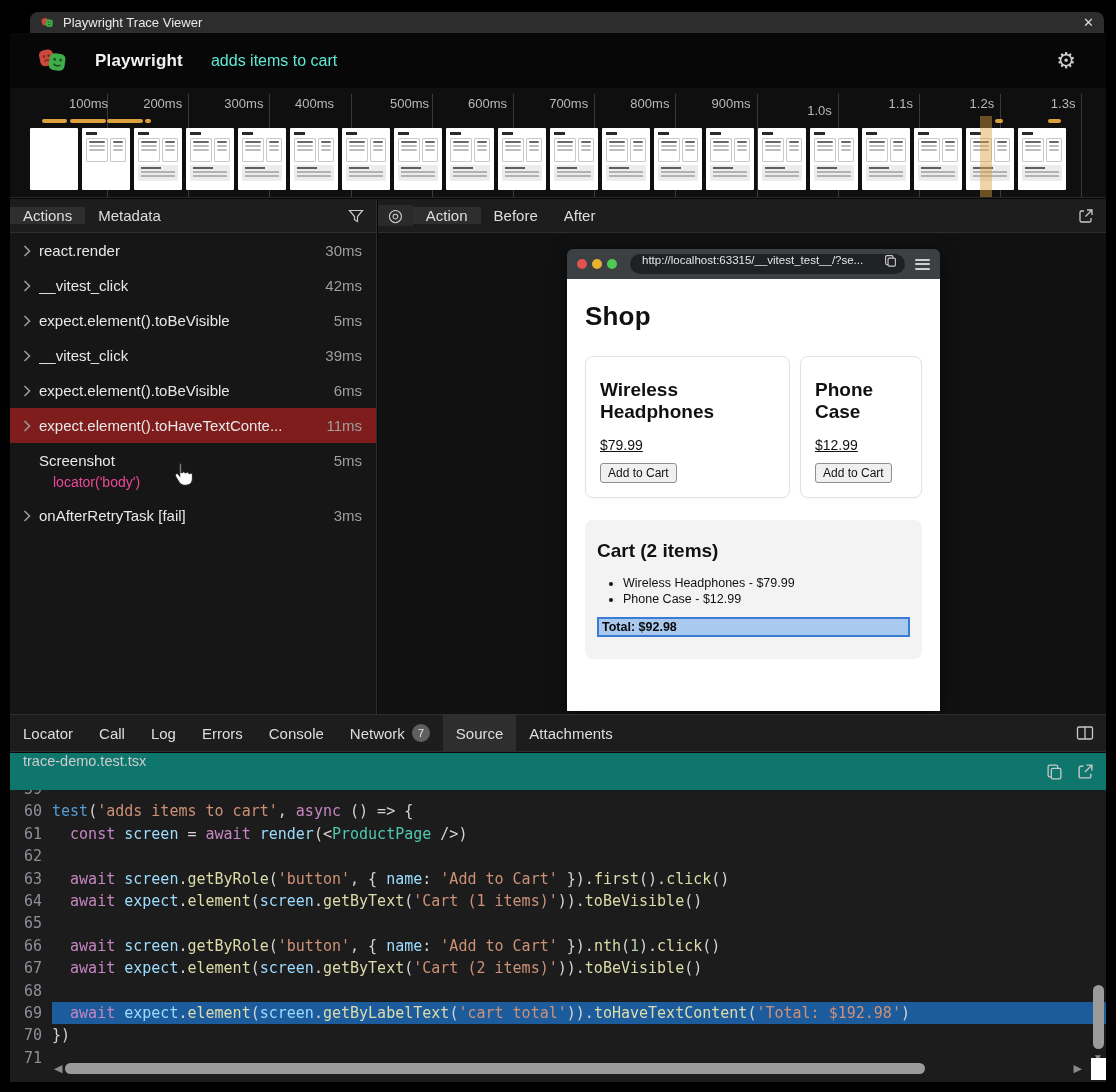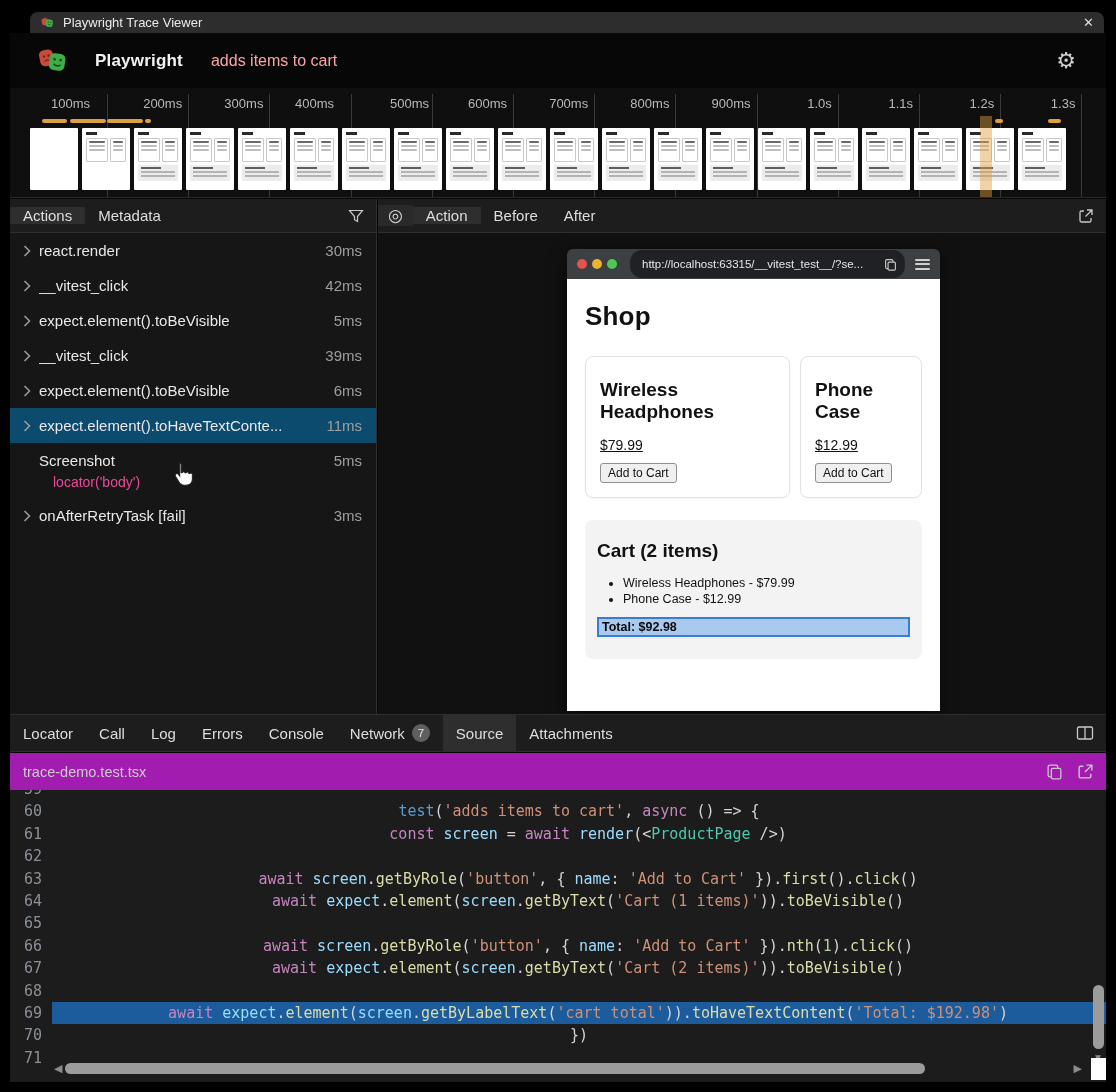--- a/index.html
+++ b/index.html
@@ -13,21 +13,21 @@
   .titlebar .tb-title{color:#e9e9e9;font-size:13px;margin-left:8px;}
   .tb-close{margin-left:auto;color:#dcdcdc;font-size:13px;line-height:13px;cursor:default;}
 
   
   .appbody{position:absolute;left:10px;top:33px;width:1096px;height:1049px;background:#070707;}
 
   
   .header{position:absolute;left:0;top:0;width:100%;height:55px;display:flex;align-items:center;}
   .logo{margin-left:26px;}
   .app-name{color:#f2f2f2;font-size:17px;font-weight:bold;margin-left:25px;letter-spacing:.2px;}
-  .test-title{color:#fca5a5;font-size:16px;margin-left:28px;}
+  .test-title{color:#5eead4;font-size:16px;margin-left:28px;}
   .gear{margin-left:auto;margin-right:30px;color:#cfcfcf;font-size:22px;line-height:22px;}
 
   
   .timeline{position:absolute;left:0;top:55px;width:100%;height:110px;background:#0f0f0f;
     border-bottom:1px solid #2a2a2a;overflow:hidden;}
   .tgrid{position:absolute;top:6px;bottom:0;width:1px;background:#3a3a3a;}
   .tlab{position:absolute;top:8px;width:76px;text-align:right;color:#b9b9b9;font-size:13px;}
   .tbar{position:absolute;top:31px;height:4px;background:#dca13c;border-radius:2px;}
   .tmarker{position:absolute;top:28px;height:82px;background:rgba(222,160,60,.45);}
   .thumbrow{position:absolute;left:20px;top:40px;display:flex;gap:4px;}
@@ -48,34 +48,34 @@
   .rightpane{position:absolute;left:368px;top:0;right:0;height:100%;background:#111;}
 
   .tabbar{height:34px;background:#1d1d1d;border-bottom:1px solid #2e2e2e;display:flex;align-items:center;}
   .tab{display:flex;align-items:center;padding:0 13px;color:#dedede;font-size:15px;cursor:default;}
   .tab.sel{background:#2e2e2e;}
   .tab-icon-btn{display:flex;align-items:center;padding:0 10px;background:#2a2a2a;color:#d0d0d0;font-size:17px;}
   .bar-right{margin-left:auto;display:flex;align-items:center;gap:14px;padding-right:12px;}
 
   
   .arow{display:flex;align-items:center;height:35px;padding:0 14px 0 13px;color:#e8e8e8;font-size:15px;}
-  .arow.sel{background:#0c4a6e;}
+  .arow.sel{background:#7f1d1d;}
   .arow .chev{width:16px;display:flex;align-items:center;flex:none;}
   .arow.nochev .chev svg{visibility:hidden;}
   .alabel{white-space:nowrap;overflow:hidden;}
   .adur{margin-left:auto;color:#9f9f9f;padding-left:8px;flex:none;}
   .asub{color:#ec4899;font-size:14px;padding:0 14px 8px 43px;margin-top:-4px;}
   .cursor-hand{position:absolute;left:160px;top:262px;pointer-events:none;}
 
   
   .browser{position:absolute;left:189px;top:50px;width:373px;height:462px;border-radius:6px 6px 0 0;
     box-shadow:0 4px 18px rgba(0,0,0,.6);overflow:hidden;}
   .chrome{height:30px;background:#3c4043;display:flex;align-items:center;padding:0 10px;}
   .dot{width:10px;height:10px;border-radius:50%;margin-right:5px;flex:none;}
-  .urlbar{margin-left:8px;background:#202124;border-radius:12px;height:28px;flex:1;display:flex;align-items:center;
+  .urlbar{margin-left:8px;background:#202124;border-radius:12px;height:20px;flex:1;display:flex;align-items:flex-start;
     padding:0 8px 0 12px;color:#e4e6e8;font-size:11.5px;white-space:nowrap;overflow:hidden;}
   .urlbar .urltext{flex:1;overflow:hidden;}
   .burger{margin-left:10px;flex:none;}
   .burger div{width:15px;height:2px;background:#cfcfcf;margin:2.5px 0;border-radius:1px;}
   .pagebody{background:#fff;height:432px;padding:22px 18px;color:#111;}
   .shop-h1{font-size:26px;font-weight:bold;letter-spacing:.2px;}
   .products{display:flex;gap:10px;margin-top:24px;}
   .pcard{border:1px solid #e2e2e2;border-radius:8px;padding:14px;box-shadow:0 1px 2px rgba(0,0,0,.04);}
   .pcard.big{width:205px;}
   .pcard.small{width:122px;}
@@ -90,30 +90,30 @@
   .total{margin-top:11px;background:#a9c9ee;border:2px solid #3a7bd5;font-weight:bold;font-size:12.5px;
     padding:1px 3px;color:#0a0a0a;}
 
   
   .bottombar{position:absolute;left:0;top:681px;width:100%;height:38px;background:#1d1d1d;
     border-top:1px solid #2e2e2e;border-bottom:1px solid #2e2e2e;display:flex;align-items:stretch;}
   .btab{display:flex;align-items:center;padding:0 13px;color:#dedede;font-size:15px;gap:7px;}
   .btab.sel{background:#2e2e2e;}
   .badge{background:#5f5f5f;color:#e6e6e6;font-size:11.5px;width:18px;height:18px;border-radius:50%;
     display:flex;align-items:center;justify-content:center;}
-  .filebar{position:absolute;left:0;top:720px;width:100%;height:37px;background:#a21caf;display:flex;align-items:center;gap:48px;}
+  .filebar{position:absolute;left:0;top:720px;width:100%;height:37px;background:#0f766e;display:flex;gap:48px;}
   .filename{color:#cccccc;font-size:14.5px;margin-left:13px;}
 
   
   .codearea{position:absolute;left:0;top:757px;width:100%;bottom:0;background:#1c1c1c;overflow:hidden;}
   .codelines{margin-top:-12px;}
   .cline{display:flex;height:22.4px;line-height:22.4px;font-family:"DejaVu Sans Mono","Liberation Mono",monospace;
     font-size:15px;white-space:pre;}
   .gut{width:42px;flex:none;text-align:right;padding-right:10px;color:#8b9198;}
-  .ctext{flex:1;color:#d4d4d4;text-align:center;}
+  .ctext{flex:1;color:#d4d4d4;}
   .cline.hl .ctext{background:#1c5c9c;}
   .tk-kw{color:#c586c0}.tk-fn{color:#dcdcaa}.tk-var{color:#9cdcfe}.tk-str{color:#ce9178}
   .tk-num{color:#b5cea8}.tk-type{color:#4ec9b0}.tk-pl{color:#d4d4d4}.tk-blue{color:#569cd6}
 
   .hscroll-thumb{position:absolute;left:55px;bottom:8px;width:860px;height:11px;background:#9b9b9b;border-radius:6px;}
   .hscroll-arrow{position:absolute;bottom:7px;color:#8a8a8a;font-size:11px;}
   .vscroll-thumb{position:absolute;right:2px;top:195px;width:11px;height:64px;background:#9b9b9b;border-radius:6px;}
   .vscroll-arrow{position:absolute;right:3px;top:262px;color:#8a8a8a;font-size:10px;}
   .scroll-corner{position:absolute;right:0;bottom:2px;width:15px;height:22px;background:#fff;}
 </style>
@@ -156,39 +156,39 @@
           </g>
       </svg>
       <span class="app-name">Playwright</span>
       <span class="test-title">adds items to cart</span>
       <span class="gear">⚙</span>
     </div>
 
     <div class="timeline">
       <div id="ticks">
           <div class="tgrid" style="left: 97px;"></div>
-          <div class="tlab" style="left: 4px;">100ms</div>
+          <div class="tlab" style="left: 22px;">100ms</div>
           <div class="tgrid" style="left: 178.2px;"></div>
           <div class="tlab" style="left: 96.2px;">200ms</div>
           <div class="tgrid" style="left: 259.4px;"></div>
           <div class="tlab" style="left: 177.4px;">300ms</div>
           <div class="tgrid" style="left: 340.6px;"></div>
           <div class="tlab" style="left: 248px;">400ms</div>
           <div class="tgrid" style="left: 421.8px;"></div>
           <div class="tlab" style="left: 343px;">500ms</div>
           <div class="tgrid" style="left: 503px;"></div>
           <div class="tlab" style="left: 421px;">600ms</div>
           <div class="tgrid" style="left: 584.2px;"></div>
           <div class="tlab" style="left: 502.2px;">700ms</div>
           <div class="tgrid" style="left: 665.4px;"></div>
           <div class="tlab" style="left: 583.4px;">800ms</div>
           <div class="tgrid" style="left: 746.6px;"></div>
           <div class="tlab" style="left: 664.6px;">900ms</div>
           <div class="tgrid" style="left: 827.8px;"></div>
-          <div class="tlab" style="left: 745.8px;">1.0s</div>
+          <div class="tlab" style="left: 745.8px; margin-top: 7px;">1.0s</div>
           <div class="tgrid" style="left: 909px;"></div>
           <div class="tlab" style="left: 827px;">1.1s</div>
           <div class="tgrid" style="left: 990.2px;"></div>
           <div class="tlab" style="left: 908.2px;">1.2s</div>
           <div class="tgrid" style="left: 1071.4px;"></div>
           <div class="tlab" style="left: 989.4px;">1.3s</div>
         </div>
       <div id="tbars">
           <div class="tbar" style="left: 32px; width: 25px; background: rgb(220, 161, 60);"></div>
           <div class="tbar" style="left: 60px; width: 36px; background: rgb(220, 161, 60);"></div>

